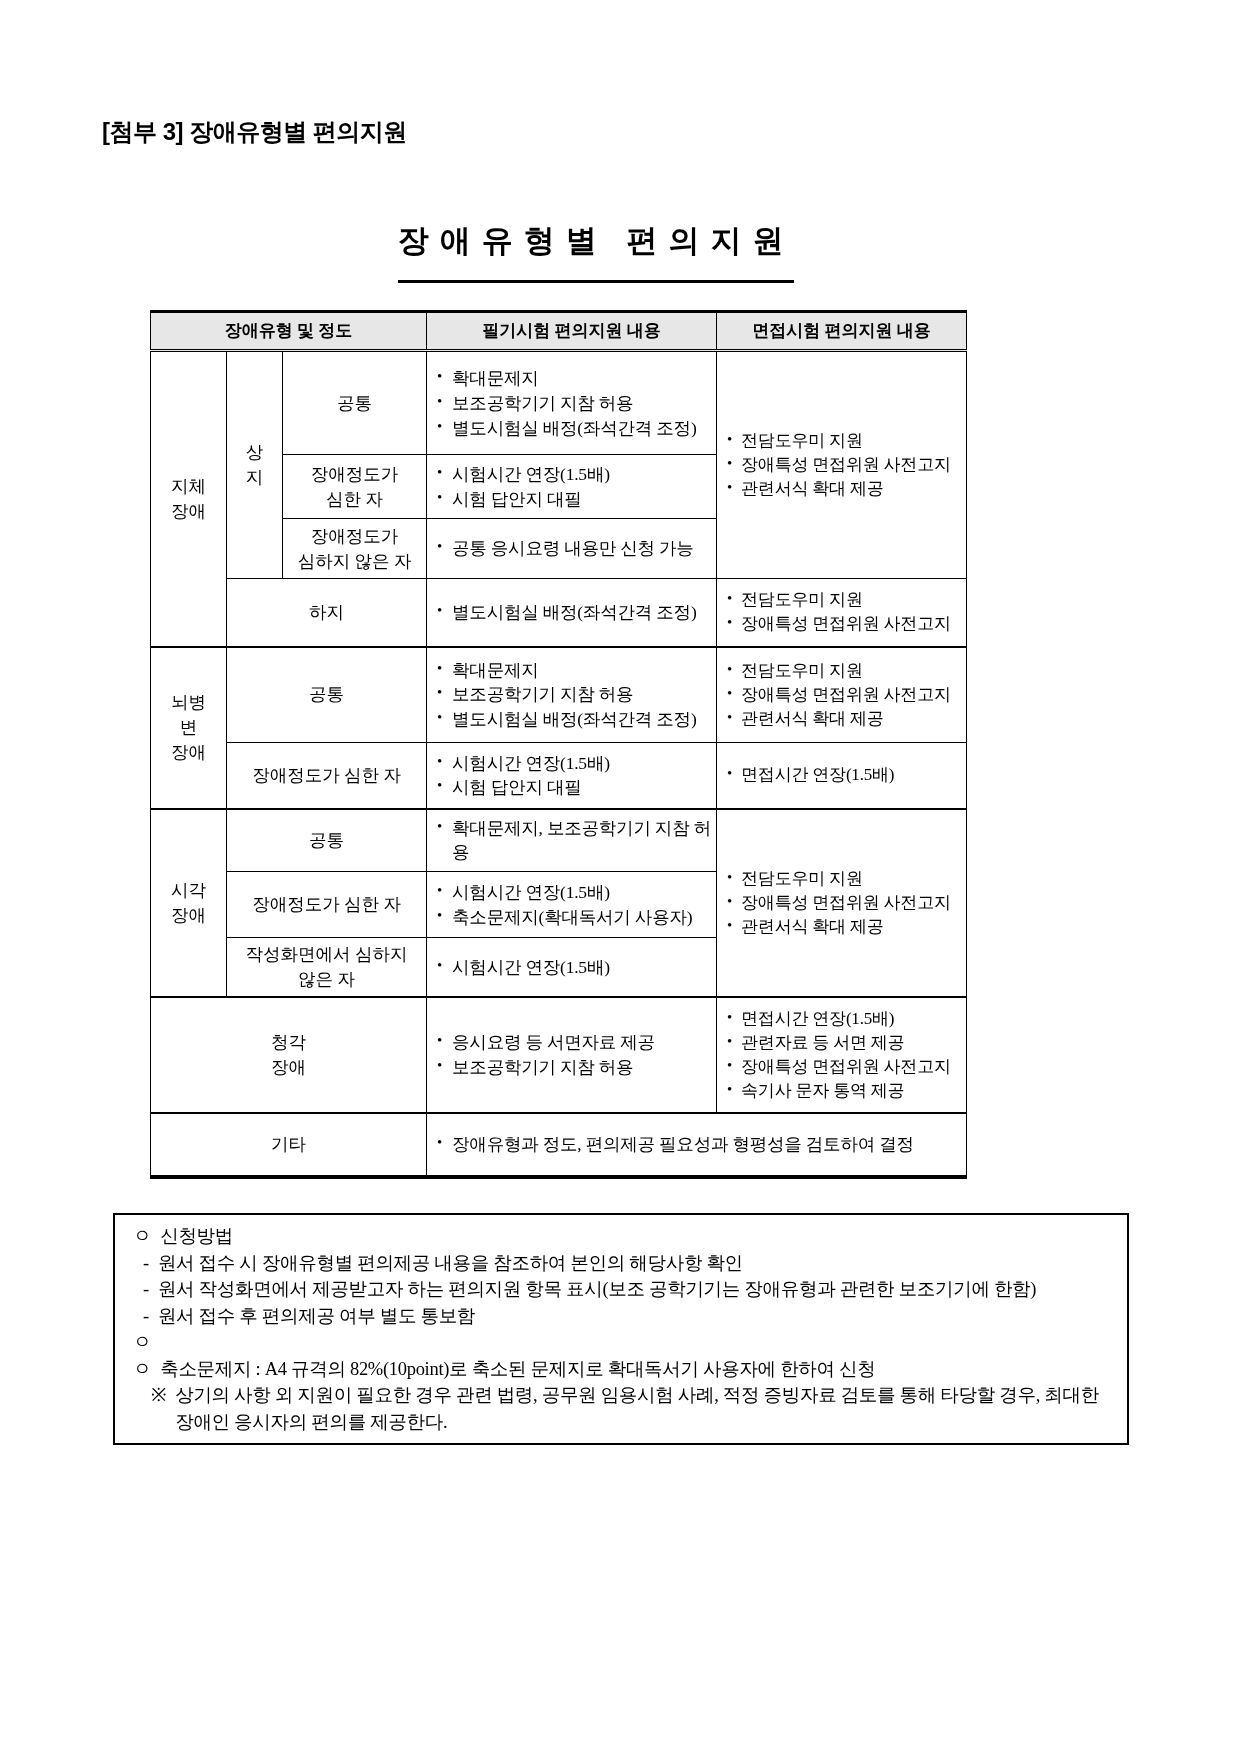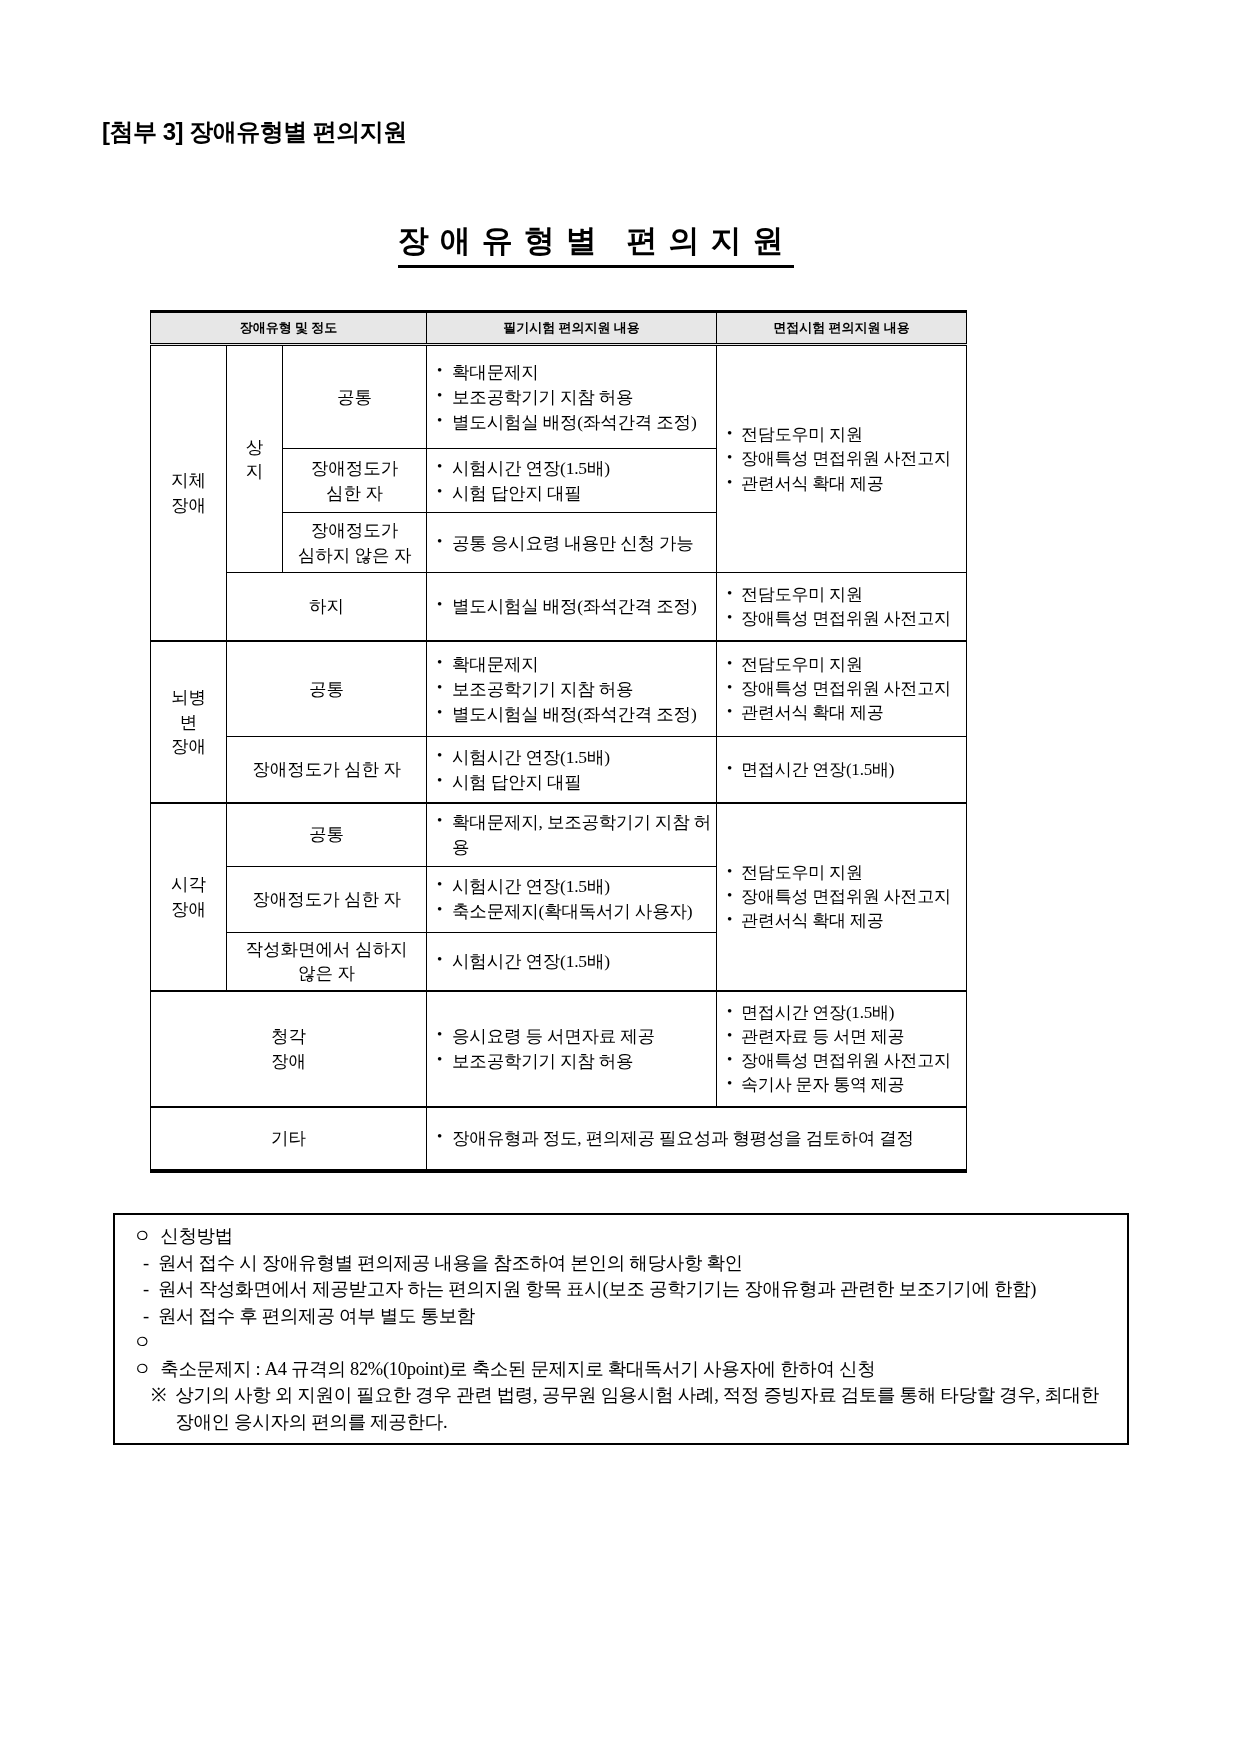--- a/index.html
+++ b/index.html
@@ -13,33 +13,33 @@
 
   .attachment-header {
     position:absolute; left:102px; top:116px;
     font-family:"Liberation Sans","DejaVu Sans",sans-serif;
     font-weight:bold; font-size:24px; letter-spacing:-0.5px;
   }
 
   .doc-title-wrap { position:absolute; top:220px; left:0; width:100%; text-align:center; }
   .doc-title {
     display:inline-block; font-size:31px; font-weight:bold;
-    letter-spacing:11px; padding-bottom:3px;
+    letter-spacing:11px; padding-bottom:18px;
     border-bottom:3px solid #000;
   }
 
   table.main-table {
     position:absolute; left:150px; top:310px;
     width:816px; border-collapse:collapse; table-layout:fixed;
     font-size:17.5px; line-height:1.42;
     border-top:3px solid #000; border-bottom:4px solid #000;
   }
   .main-table td, .main-table th { border:1px solid #000; vertical-align:middle; }
   .main-table thead th {
-    background:#e7e7e7; font-weight:bold; font-size:13px;
+    background:#e7e7e7; font-weight:bold; font-size:17px;
     padding:6px 2px; text-align:center;
     border-bottom:3px double #000;
   }
   td.lbl { text-align:center; white-space:pre-line; padding:4px 12px; }
   td.content { padding:6px 4px 6px 8px; }
   .bullet { position:relative; padding-left:17px; letter-spacing:-0.2px; }
   .bullet::before { content:"•"; position:absolute; left:2px; top:0; font-size:15px; }
   td.interview { font-size:17px; letter-spacing:-0.5px; }
   td.interview .bullet { padding-left:16px; }
   tr.section-start td { border-top:2px solid #000; }

